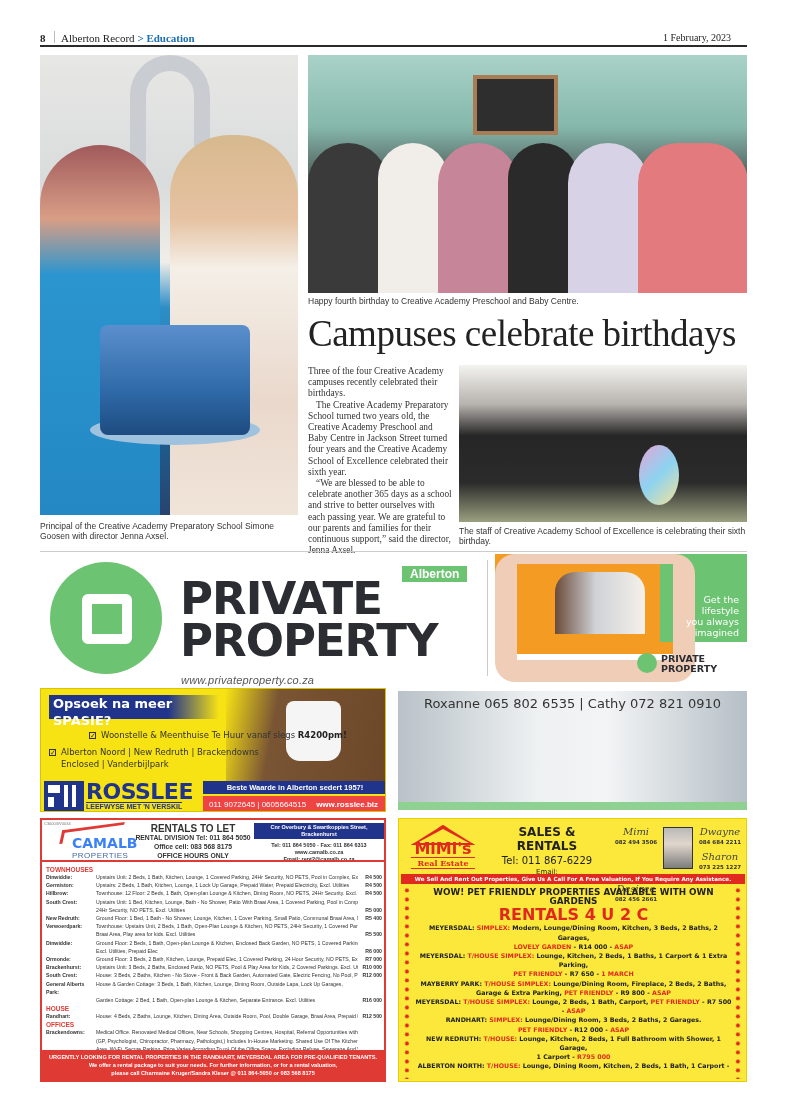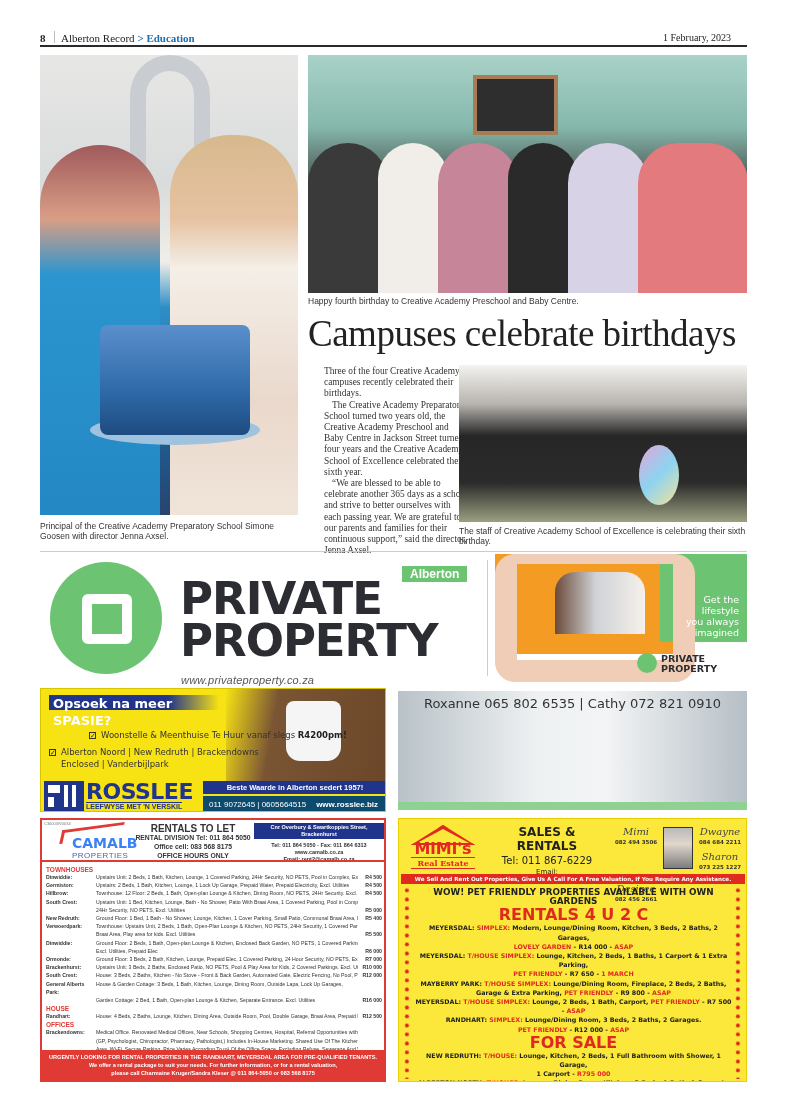--- a/index.html
+++ b/index.html
@@ -19,21 +19,21 @@
   .photo1 .p2 { position:absolute; left:130px; top:80px; width:128px; height:380px; background:linear-gradient(180deg,#d7b98e 0%,#e6c2a2 22%,#f4efe7 35%,#ead8cc 70%,#f0e4d9 100%); border-radius:60px 60px 0 0; }
   .photo1 .cake { position:absolute; left:60px; top:270px; width:150px; height:110px; background:linear-gradient(180deg,#5a8fcc 0%,#2f6aa8 60%,#1e4b80 100%); border-radius:8px; }
   .photo1 .plate { position:absolute; left:50px; top:360px; width:170px; height:30px; background:#9fc3df; border-radius:50%; }
   .photo2 { left: 308px; top: 55px; width: 439px; height: 238px; background: linear-gradient(180deg,#a9d2c8 0%,#86b8ac 30%,#3a3a3a 60%,#c9a1a0 85%,#e9e2de 100%); overflow: hidden; }
   .photo2 .board { position:absolute; left:165px; top:20px; width:85px; height:60px; background:#2e2e2e; border:4px solid #a87c54; }
   .photo2 .ppl { position:absolute; bottom:0; height:150px; border-radius:40px 40px 0 0; }
   .photo3 { left: 459px; top: 365px; width: 288px; height: 157px; background: linear-gradient(180deg,#f3f3ef 0%,#b7b3ae 25%,#262626 45%,#2b2b2b 75%,#9aa07f 100%); overflow:hidden; }
   .photo3 .six { position:absolute; left:180px; top:80px; width:40px; height:60px; border-radius:50%; background:linear-gradient(135deg,#e4a6d8,#8dd3f1,#f2e39a); }
   .cap { font-size: 8.5px; color: #333; line-height: 10px; }
   .headline { left: 308px; top: 312px; font-family: "Liberation Serif", serif; font-size: 37px; color: #222; letter-spacing: -0.5px; white-space: nowrap; }
-  .body { left: 324px; top: 366px; width: 146px; font-family: "Liberation Serif", serif; font-size: 9.4px; line-height: 11.2px; color: #333; }
+  .body { left: 308px; top: 366px; width: 146px; font-family: "Liberation Serif", serif; font-size: 9.4px; line-height: 11.2px; color: #333; }
   .body p { text-indent: 0; }
   .body p + p { text-indent: 8px; }
   .rule { left: 40px; top: 551px; width: 707px; height: 1px; background: #ccc; }
   
   .pp { left: 40px; top: 554px; width: 450px; height: 128px; }
   .pp .circle { position:absolute; left:10px; top:8px; width:112px; height:112px; border-radius:50%; background:#6cc372; }
   .pp .logo-mark { position:absolute; left:42px; top:40px; width:50px; height:50px; border:10px solid #fff; border-radius:6px; }
   .pp .logo-mark::after { content:""; position:absolute; left:-10px; top:15px; width:20px; height:0; }
   .pp .word { position:absolute; left:140px; font-family:"DejaVu Sans", sans-serif; font-weight:bold; color:#2b2d33; font-size:45px; letter-spacing:-1px; line-height:45px; }
   .pp .alb { position:absolute; left:362px; top:12px; background:#6cc372; color:#fff; font-size:12px; font-weight:bold; padding:1px 8px; }
@@ -42,32 +42,32 @@
   .pp2 { left: 495px; top: 554px; width: 252px; height: 128px; background: #fff; overflow:hidden; }
   .pp2 .orange { position:absolute; left:0; top:0; width:185px; height:100px; background:#f39b22; }
   .pp2 .green { position:absolute; left:165px; top:0; width:87px; height:88px; background:#6cc372; }
   .pp2 .hand { position:absolute; left:0; top:0; width:200px; height:128px; border:22px solid #f0cdb6; border-radius:20px; border-top-width:10px; }
   .pp2 .couple { position:absolute; left:60px; top:18px; width:90px; height:62px; background:linear-gradient(90deg,#6b4b3a 0%,#cfd2d6 45%,#f5f0ea 100%); border-radius:20px 20px 0 0; }
   .pp2 .tag { position:absolute; right:8px; top:40px; color:#fff; font-size:9.5px; line-height:11px; text-align:right; font-family:"DejaVu Sans", sans-serif; }
   .pp2 .mini { position:absolute; left:142px; top:99px; width:20px; height:20px; border-radius:50%; background:#6cc372; }
   .pp2 .mini-word { position:absolute; left:166px; top:100px; font-size:9.5px; font-weight:bold; color:#2b2d33; line-height:10px; font-family:"DejaVu Sans", sans-serif; }
   
   .ross { left: 40px; top: 688px; width: 346px; height: 124px; background: #f7e214; border: 1px solid #d9c400; overflow:hidden; }
-  .ross .top { position:absolute; left:8px; top:6px; width:158px; height:15px; background:linear-gradient(90deg,#20348c 70%,rgba(32,52,140,0) 100%); color:#fff; font-weight:bold; font-size:13px; padding-left:4px; line-height:17px; width:170px; font-family:"DejaVu Sans", sans-serif; }
+  .ross .top { position:absolute; left:8px; top:6px; width:158px; height:24px; background:linear-gradient(90deg,#20348c 70%,rgba(32,52,140,0) 100%); color:#fff; font-weight:bold; font-size:13px; padding-left:4px; line-height:17px; width:170px; font-family:"DejaVu Sans", sans-serif; }
   .ross .imgarea { position:absolute; left:185px; top:0; width:161px; height:96px; background:linear-gradient(100deg,rgba(247,226,20,0) 0%,#7a5534 30%,#6b4628 100%); }
   .ross .onesie { position:absolute; left:245px; top:12px; width:55px; height:60px; background:#f5f5f5; border-radius:8px 8px 14px 14px; }
   .ross .li { position:absolute; left:8px; font-size:8.5px; color:#333; font-family:"DejaVu Sans", sans-serif; }
   .ross .li b { color:#222; }
   .ross .chk { display:inline-block; width:7px; height:7px; border:1px solid #333; margin-right:5px; font-size:7px; line-height:6px; text-align:center; }
   .ross .logo { position:absolute; left:3px; top:92px; width:40px; height:30px; background:#20348c; }
   .ross .logo i { position:absolute; background:#fff; }
   .ross .name { position:absolute; left:45px; top:90px; font-size:22px; font-weight:bold; color:#20348c; font-family:"DejaVu Sans", sans-serif; letter-spacing:-0.5px; }
   .ross .slog { position:absolute; left:45px; top:113px; font-size:7px; color:#20348c; font-weight:bold; border-top:1px solid #20348c; }
   .ross .bar1 { position:absolute; left:162px; top:92px; width:184px; height:13px; background:#20348c; color:#fff; font-size:7.5px; font-weight:bold; text-align:center; line-height:13px; }
-  .ross .bar2 { position:absolute; left:162px; top:107px; width:184px; height:17px; background:#0c4a6e; color:#fff; font-size:8px; line-height:17px; padding-left:6px; }
+  .ross .bar2 { position:absolute; left:162px; top:107px; width:184px; height:17px; background:#ef4444; color:#fff; font-size:8px; line-height:17px; padding-left:6px; }
   .ross .bar2 b { margin-left:10px; }
   
   .adv { left: 398px; top: 691px; width: 349px; height: 119px; background: linear-gradient(90deg,#b9c2c8 0%,#eef1f2 40%,#f2f4f5 60%,#b6bfc6 100%); text-align:center; }
   .adv .l1 { font-family:"DejaVu Sans", sans-serif; font-weight:bold; font-size:21px; color:#2a2c33; margin-top:12px; line-height:30px; }
   .adv .l2 { font-family:"DejaVu Sans", sans-serif; font-size:13px; color:#333; margin-top:5px; }
   .adv .gbar { position:absolute; left:0; bottom:0; width:100%; height:8px; background:#8fd193; }
   
   .cam { left: 40px; top: 818px; width: 346px; height: 264px; border: 2px solid #e03a35; font-size:5.2px; color:#333; }
   .cam .ref { position:absolute; left:2px; top:1px; font-size:4px; color:#777; }
   .cam .roof { position:absolute; left:20px; top:6px; width:60px; height:14px; border-top:3px solid #e03a35; border-left:3px solid #e03a35; transform:skewX(-20deg) rotate(-8deg); }
@@ -369,17 +369,16 @@
   <div class="stars" style="left:3px;">✸<br>✹<br>✸<br>✹<br>✸<br>✹<br>✸<br>✹<br>✸<br>✹<br>✸<br>✹<br>✸<br>✹<br>✸<br>✹<br>✸<br>✹<br>✸<br>✹<br>✸<br>✹</div>
   <div class="stars" style="right:3px;">✸<br>✹<br>✸<br>✹<br>✸<br>✹<br>✸<br>✹<br>✸<br>✹<br>✸<br>✹<br>✸<br>✹<br>✸<br>✹<br>✸<br>✹<br>✸<br>✹<br>✸<br>✹</div>
   <div class="content">
     <div class="wow">WOW! PET FRIENDLY PROPERTIES AVAILABLE WITH OWN GARDENS</div>
     <div class="big">RENTALS 4 U 2 C</div>
     <div><span>MEYERSDAL:</span> <span class="red">SIMPLEX:</span> <span>Modern, Lounge/Dining Room, Kitchen, 3 Beds, 2 Baths, 2 Garages,</span><br><span class="red">LOVELY GARDEN</span> - <span>R14 000</span> - <span class="red">ASAP</span></div>
     <div><span>MEYERSDAL:</span> <span class="red">T/HOUSE SIMPLEX:</span> <span>Lounge, Kitchen, 2 Beds, 1 Baths, 1 Carport &amp; 1 Extra Parking,</span><br><span class="red">PET FRIENDLY</span> - <span>R7 650</span> - <span class="red">1 MARCH</span></div>
     <div><span>MAYBERRY PARK:</span> <span class="red">T/HOUSE SIMPLEX:</span> <span>Lounge/Dining Room, Fireplace, 2 Beds, 2 Baths,</span><br><span>Garage &amp; Extra Parking,</span> <span class="red">PET FRIENDLY</span> - <span>R9 800</span> - <span class="red">ASAP</span></div>
     <div><span>MEYERSDAL:</span> <span class="red">T/HOUSE SIMPLEX:</span> <span>Lounge, 2 Beds, 1 Bath, Carport,</span> <span class="red">PET FRIENDLY</span> - <span>R7 500</span> - <span class="red">ASAP</span></div>
     <div><span>RANDHART:</span> <span class="red">SIMPLEX:</span> <span>Lounge/Dining Room, 3 Beds, 2 Baths, 2 Garages.</span><br><span class="red">PET FRIENDLY</span> - <span>R12 000</span> - <span class="red">ASAP</span></div>
-    <div class="big">FOR SALE</div>
     <div><span>NEW REDRUTH:</span> <span class="red">T/HOUSE:</span> <span>Lounge, Kitchen, 2 Beds, 1 Full Bathroom with Shower, 1 Garage,</span><br><span>1 Carport</span> - <span class="red">R795 000</span></div>
     <div><span>ALBERTON NORTH:</span> <span class="red">T/HOUSE:</span> <span>Lounge, Dining Room, Kitchen, 2 Beds, 1 Bath, 1 Carport</span> - </div>
   </div>
 </div>
 
 </body></html>

